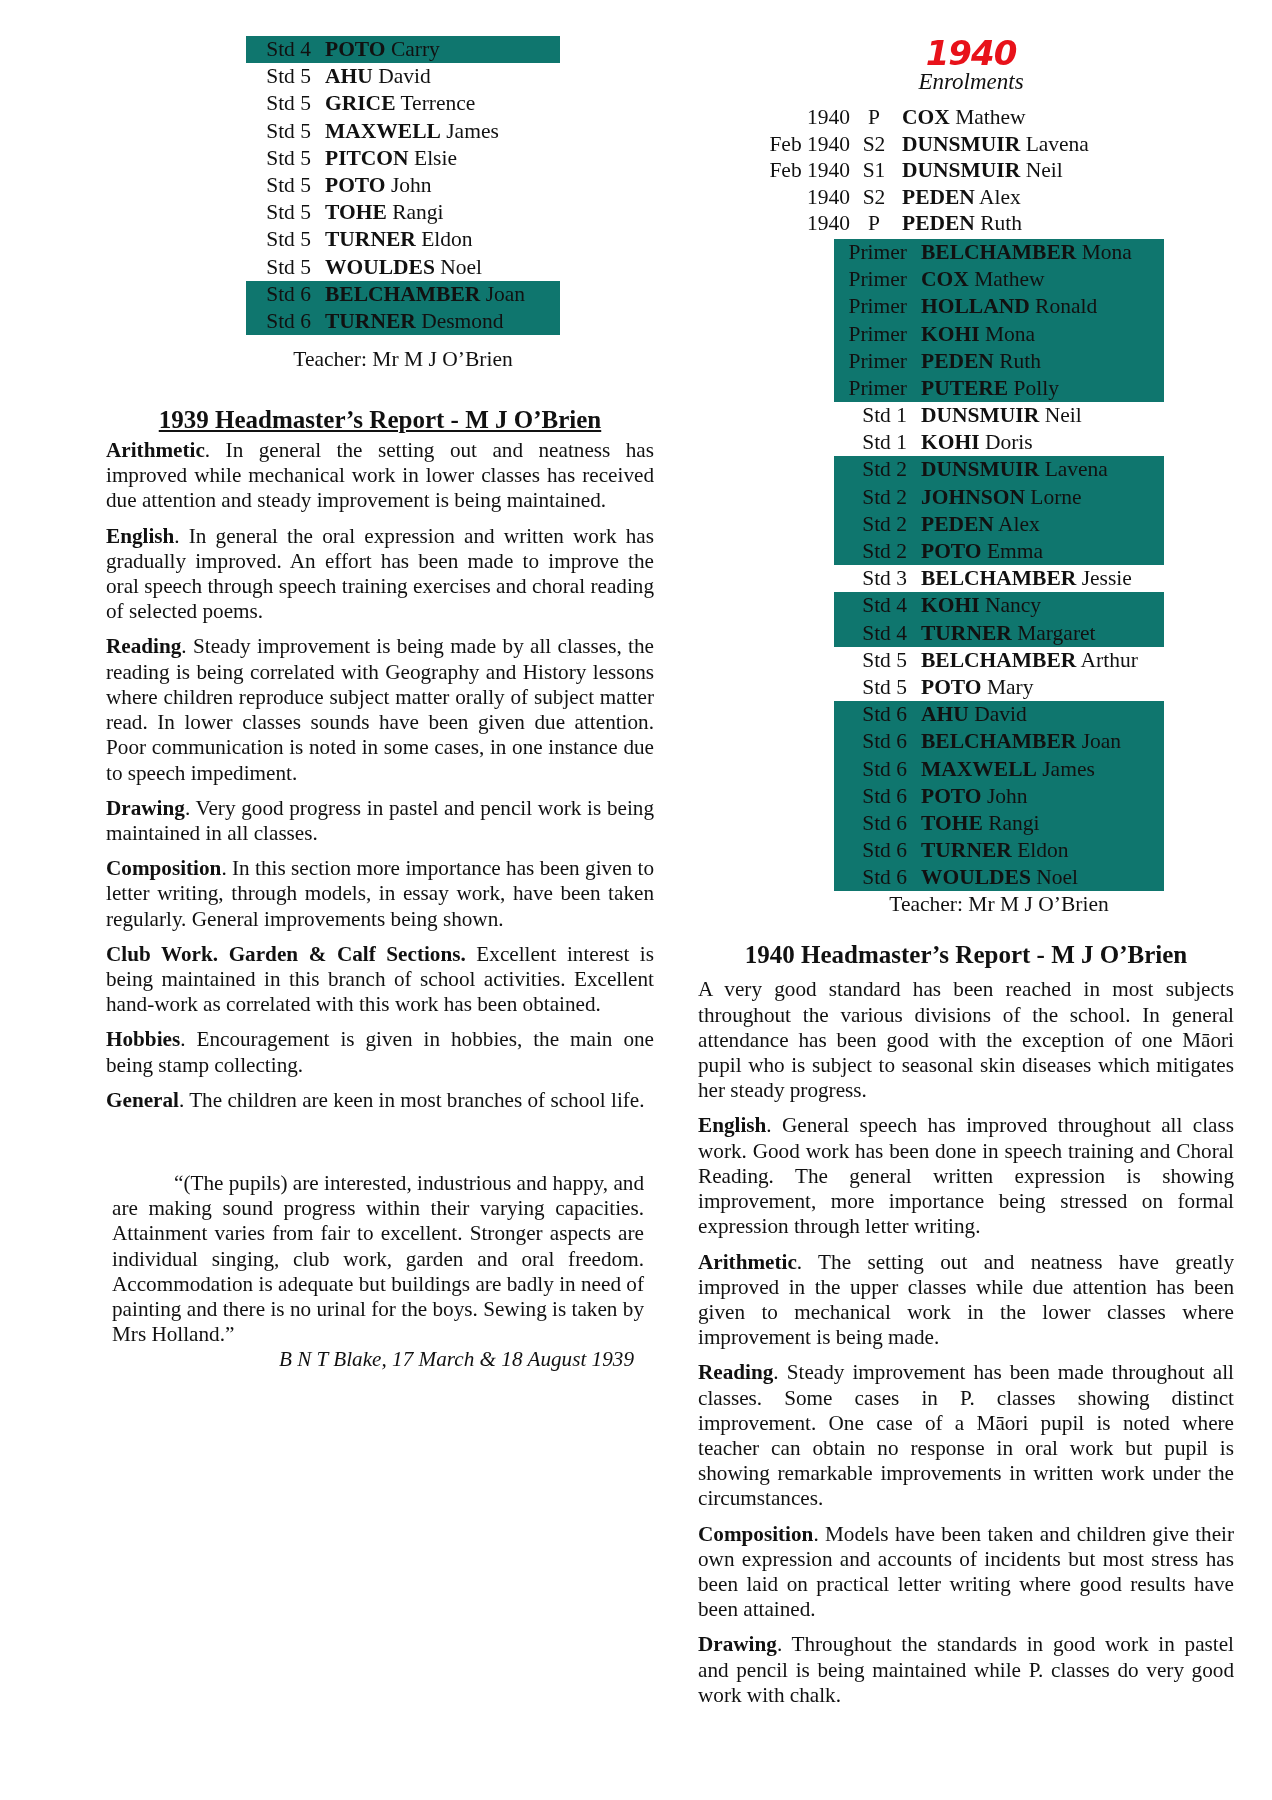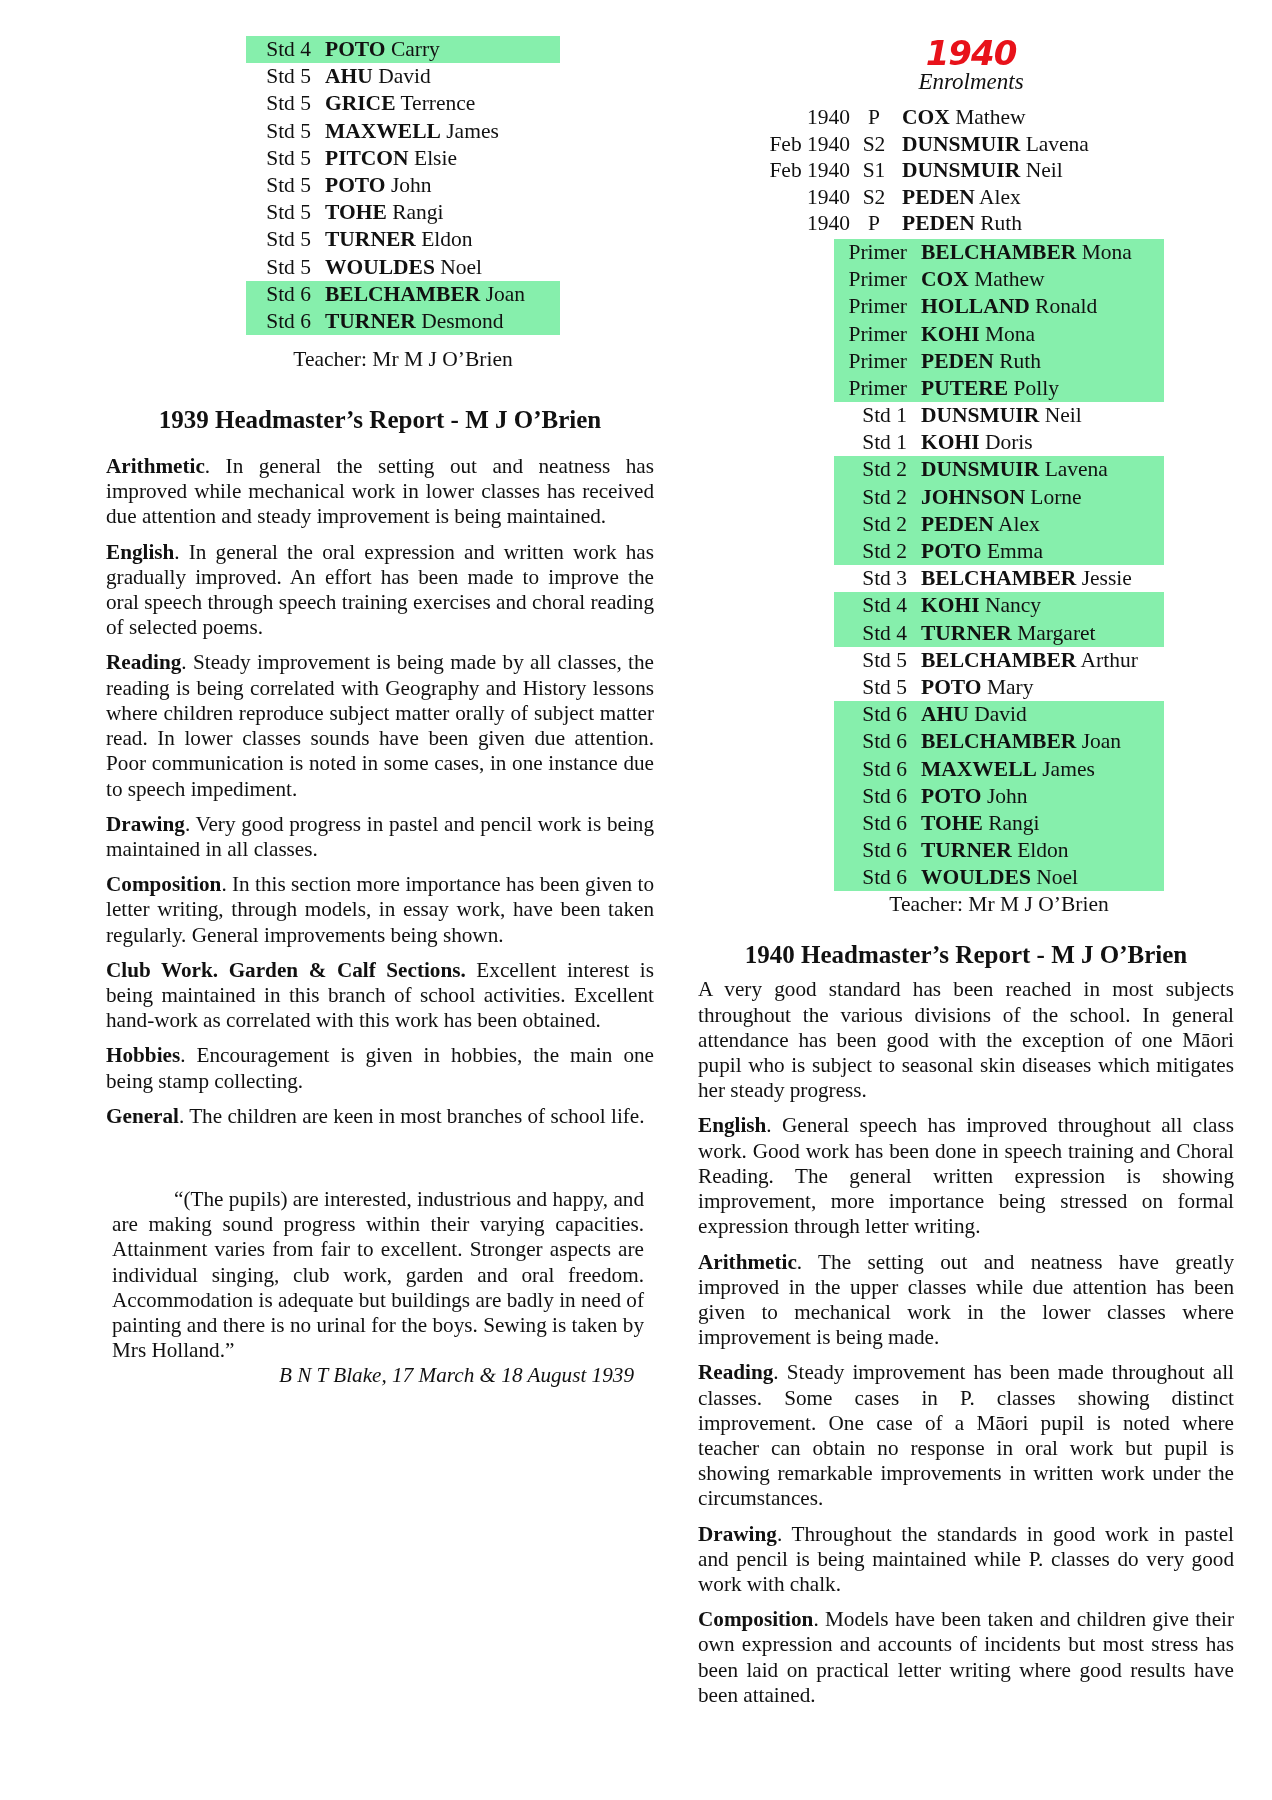--- a/index.html
+++ b/index.html
@@ -9,34 +9,34 @@
     color: #111111;
   }
   .col { position: absolute; }
   #left { left: 106px; top: 36px; width: 548px; }
   #right { left: 698px; top: 36px; width: 536px; }
 
   .roster { margin: 0 auto; }
   .roster .row {
     display: flex; font-size: 21.5px; line-height: 27.2px; height: 27.2px; white-space: nowrap;
   }
-  .roster .row.shaded { background: #86efac; }
+  .roster .row.shaded { background: #0f766e; }
   .roster .std { display: inline-block; text-align: right; }
   .roster .nm { padding-left: 14px; }
   .roster .nm b { font-weight: bold; }
 
   #left-roster { width: 314px; margin-left: 140px; }
   #left-roster .std { width: 65px; padding-left: 0; }
   .teacher { font-size: 21.5px; text-align: center; margin-top: 12px; }
   #left .teacher { width: 314px; margin-left: 140px; }
 
   h2.report-title {
     font-size: 25px; font-weight: bold; margin: 0; text-align: center; white-space: nowrap;
   }
-  #left h2.report-title { margin-top: 34px; margin-bottom: 20px; }
+  #left h2.report-title { margin-top: 34px; margin-bottom: 4px; text-decoration: underline; }
 
   p.para {
     margin: 0 0 10px 0; font-size: 21.2px; line-height: 25.2px; text-align: justify;
   }
   p.para .lbl { font-weight: bold; }
   p.indent { text-indent: 62px; }
 
   .quote { margin-top: 58px; padding-left: 6px; padding-right: 10px; }
   .quote p.para { margin-bottom: 0; }
   .sig { font-style: italic; font-size: 21.2px; text-align: right; padding-right: 10px; line-height: 25px; }
@@ -262,16 +262,16 @@
       </div>
     </div>
   <div class="teacher">Teacher: Mr M J O’Brien</div>
 
   <h2 class="report-title">1940 Headmaster’s Report  -  M J O’Brien</h2>
   <p class="para">A very good standard has been reached in most subjects throughout the various divisions of the school. In general attendance has been good with the exception of one Māori pupil who is subject to seasonal skin diseases which mitigates her steady progress.</p>
   <div>
       <p class="para"><span class="lbl">English</span><span>.  General speech has improved throughout all class work. Good work has been done in speech training and Choral Reading.  The general written expression is showing improvement, more importance being stressed on formal expression through letter writing.</span></p>
       <p class="para"><span class="lbl">Arithmetic</span><span>.  The setting out and neatness have greatly improved in the upper classes while due attention has been given to mechanical work in the lower classes where improvement is being made.</span></p>
       <p class="para"><span class="lbl">Reading</span><span>.   Steady improvement has been made throughout all classes. Some cases in P. classes showing distinct improvement. One case of a Māori pupil is noted where teacher can obtain no response in oral work but pupil is showing remarkable improvements in written work under the circumstances.</span></p>
+      <p class="para"><span class="lbl">Composition</span><span>.  Models have been taken and children give their own expression and accounts of incidents but most stress has been laid on practical letter writing where good results have been attained.</span></p>
       <p class="para"><span class="lbl">Drawing</span><span>.  Throughout the standards in good work in pastel and pencil is being maintained while P. classes do very good work with chalk.</span></p>
-      <p class="para"><span class="lbl">Composition</span><span>.  Models have been taken and children give their own expression and accounts of incidents but most stress has been laid on practical letter writing where good results have been attained.</span></p>
     </div>
 </div>
 
 </body></html>

